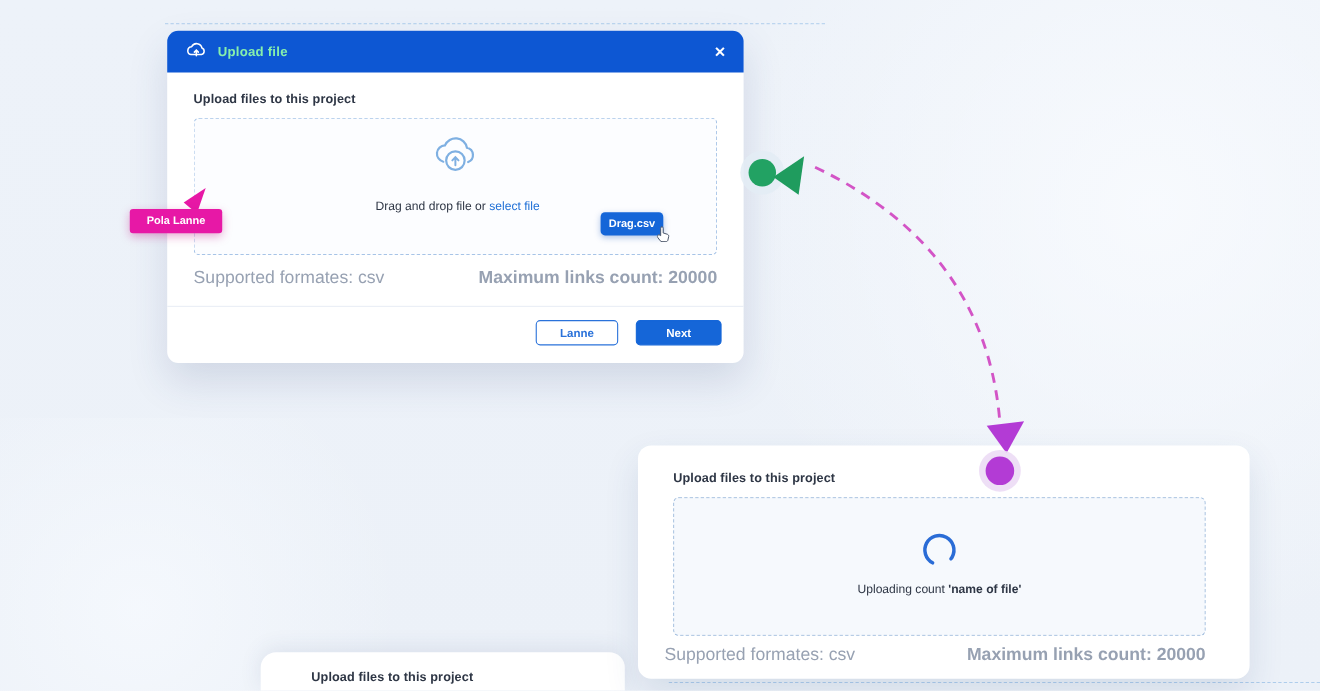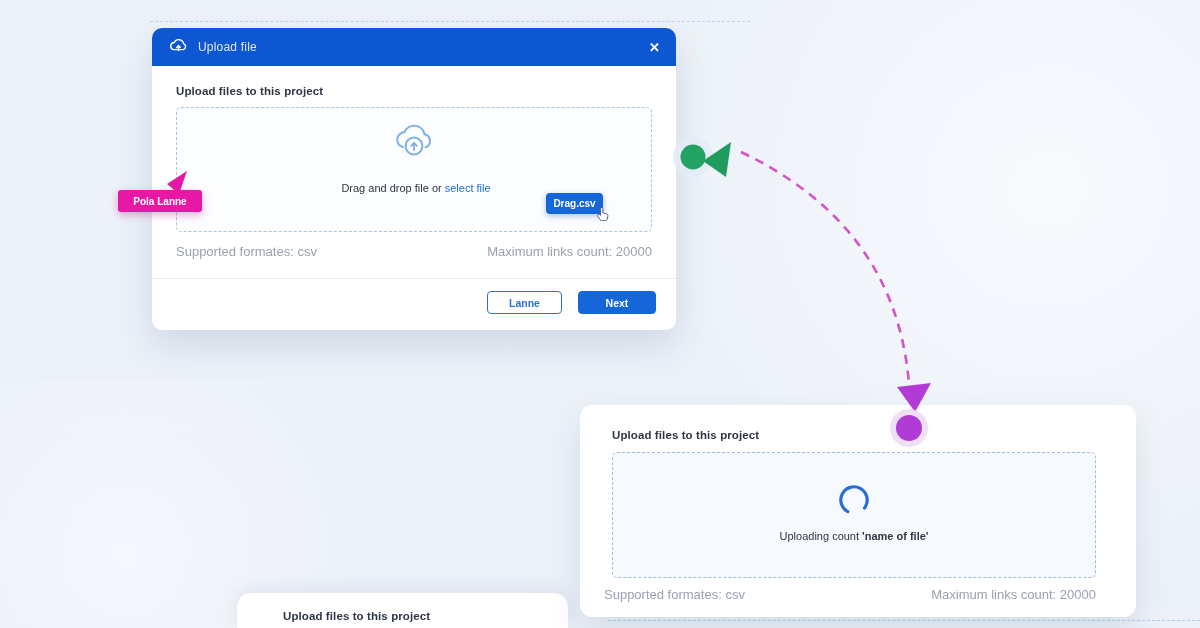--- a/index.html
+++ b/index.html
@@ -17,36 +17,36 @@
   
   .guide{position:absolute;height:0;border-top:1.6px dashed rgba(148,190,231,.55);}
   .guide-top{left:150px;top:21px;width:600px;}
   .guide-bottom{left:608px;top:620px;width:592px;border-top-color:rgba(148,190,231,.7);}
 
   
   .modal{position:absolute;left:152px;top:28px;width:524px;height:302px;background:#fff;
     border-radius:10px;box-shadow:0 16px 36px rgba(45,70,120,.15);z-index:10;}
   .modal-header{position:absolute;left:0;top:0;right:0;height:38px;background:#0d57d3;
     border-radius:10px 10px 0 0;display:flex;align-items:center;padding:0 16px;box-sizing:border-box;}
-  .modal-title{color:#e5e5e5;font-size:12px;font-weight:normal;margin-left:10px;letter-spacing:.2px;}
+  .modal-title{color:#86efac;font-size:12px;font-weight:bold;margin-left:10px;letter-spacing:.2px;}
   .modal-close{margin-left:auto;color:#fff;font-size:13px;font-weight:bold;cursor:pointer;line-height:1;}
   .section-heading{font-size:11.5px;font-weight:bold;color:#2e3645;letter-spacing:.1px;}
   .modal-heading{position:absolute;left:24px;top:57px;}
   .dropzone{box-sizing:border-box;border:1.5px dashed #a7c4e7;border-radius:5px;}
   .dropzone1{position:absolute;left:24px;top:79px;width:476px;height:125px;background:#fcfdff;}
   .dz-cloud{position:absolute;left:50%;top:12px;transform:translateX(-50%);}
   .dz-text{position:absolute;left:4px;right:0;top:74px;text-align:center;font-size:11px;color:#2e3645;}
   .dz-link{color:#1f6fd6;cursor:pointer;}
   .chip{position:absolute;left:369px;top:85px;width:57px;height:21px;background:#1566d8;border-radius:4px;
     color:#fff;font-size:10px;font-weight:bold;display:flex;align-items:center;justify-content:center;
     box-shadow:0 2px 6px rgba(20,80,180,.35);cursor:grabbing;}
   .chip-cursor{position:absolute;right:-7px;bottom:-9px;}
-  .footnote{position:absolute;top:216px;font-size:13px;color:#97a1b2;}
+  .footnote{position:absolute;top:216px;font-size:16px;color:#97a1b2;}
   .footnote-left{left:24px;}
-  .footnote-right{right:24px;}
+  .footnote-right{right:24px;font-weight:bold;}
   .modal-divider{position:absolute;left:0;right:0;top:250px;border-top:1px solid #e9eef5;}
   .btn{position:absolute;top:263px;height:23px;border-radius:4px;font-size:10.5px;font-weight:bold;
     display:flex;align-items:center;justify-content:center;box-sizing:border-box;cursor:pointer;}
   .btn-cancel{left:335px;width:75px;background:#fff;border:1px solid #2a72da;color:#2a72da;}
   .btn-next{left:426px;width:78px;background:#1566d8;border:1px solid #1566d8;color:#fff;}
 
   
   .panel2{position:absolute;left:580px;top:405px;width:556px;height:212px;background:#fff;
     border-radius:12px;box-shadow:0 14px 32px rgba(45,70,120,.12);z-index:5;}
   .panel2-heading{position:absolute;left:32px;top:24px;}

